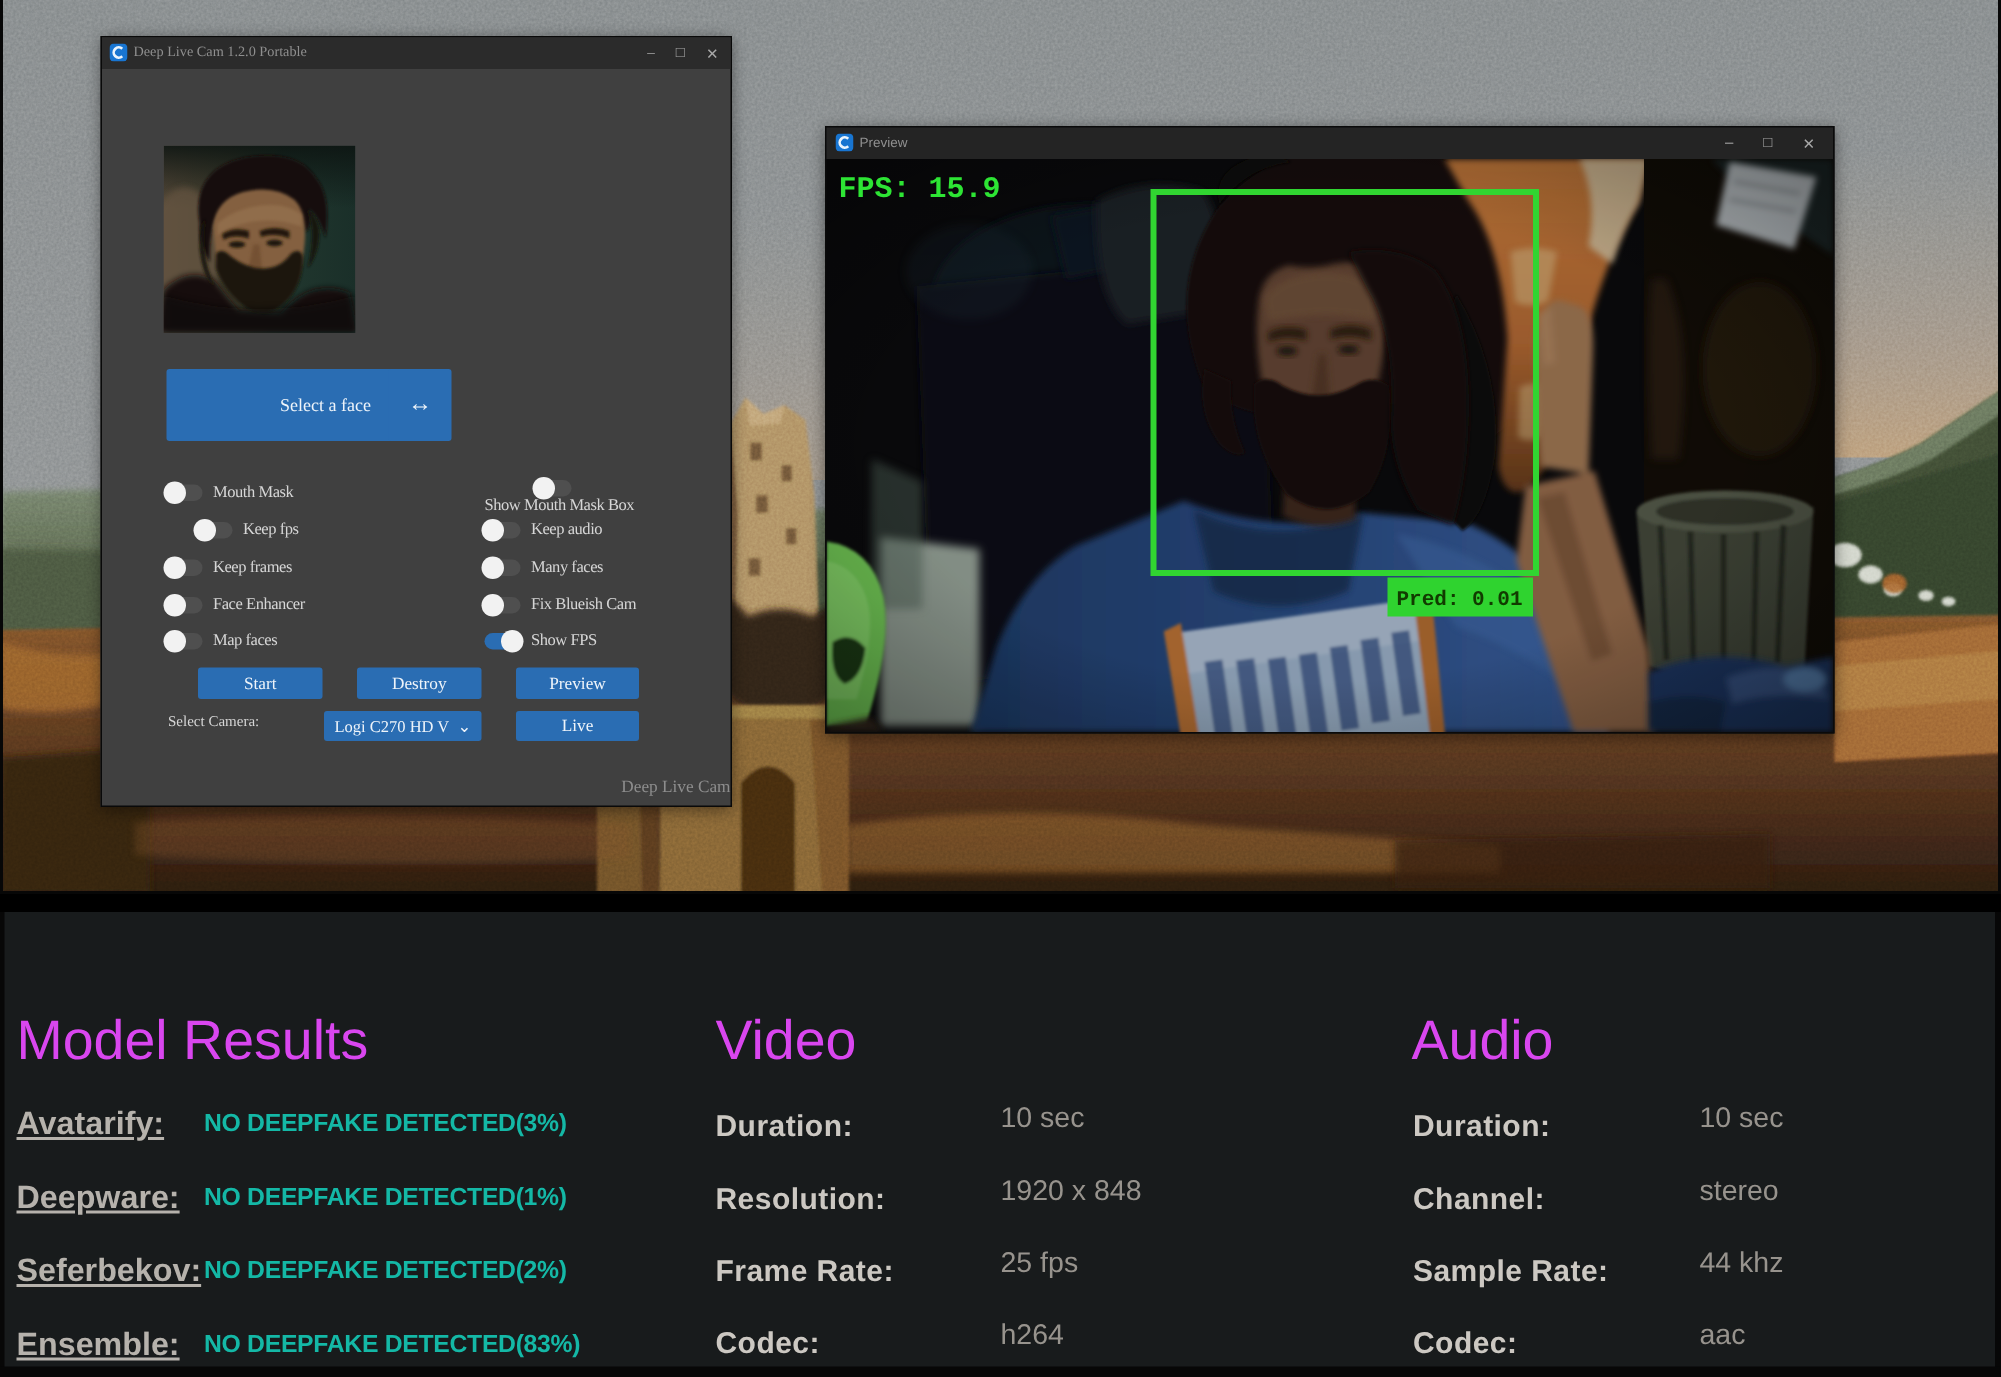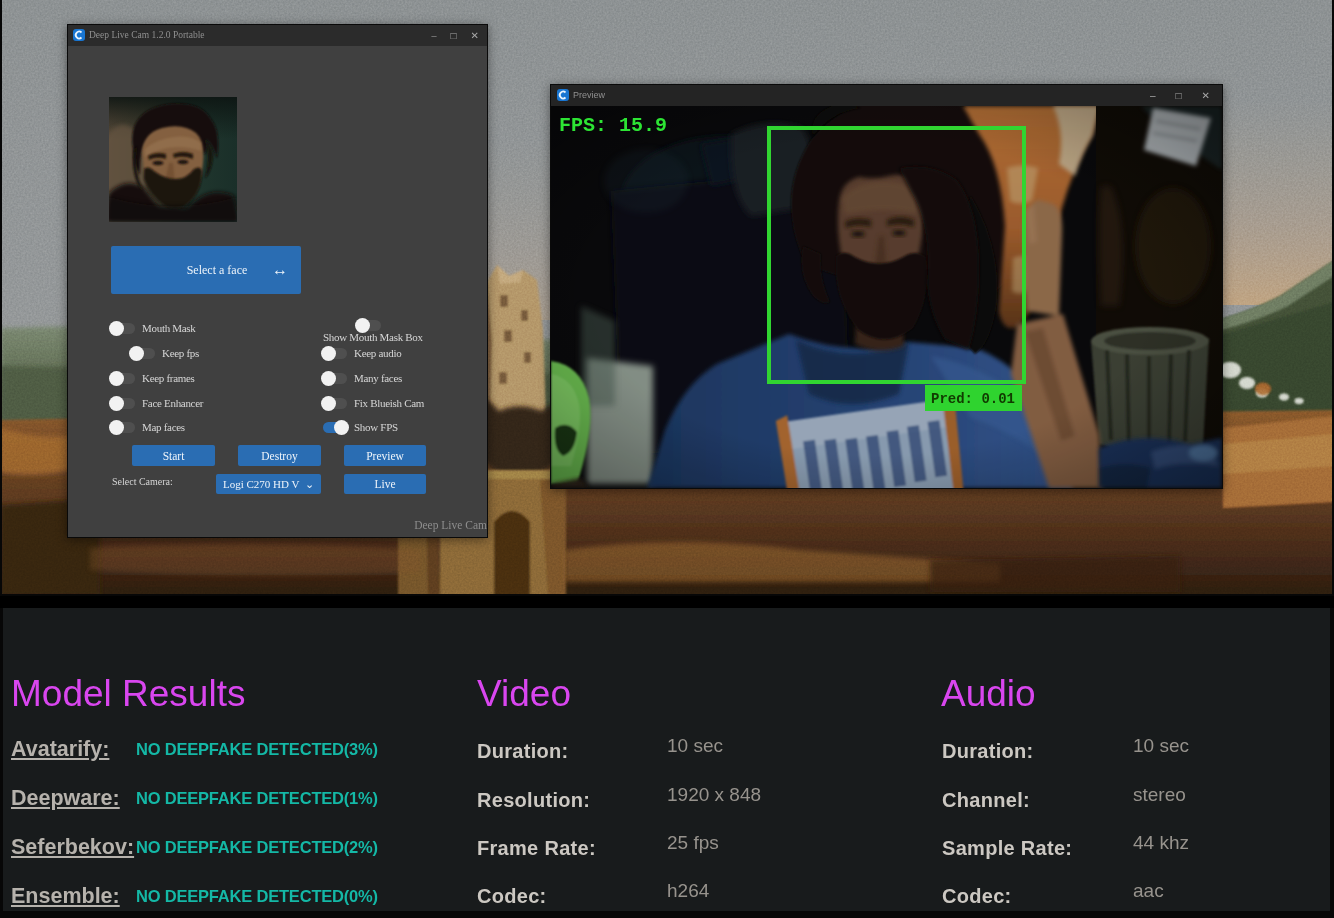--- a/index.html
+++ b/index.html
@@ -410,21 +410,21 @@
 
       <text x="8" y="25" font-family="Liberation Mono, monospace" font-weight="bold" font-size="20" fill="#2de434">FPS: 15.9</text>
     </svg></div>
   </div>
 </div>
 <div id="panel">
   <h1 style="left:11px;top:67px;">Model Results</h1>
   <div class="mrow" style="left:11px;top:129px;"><span class="mlab">Avatarify:</span><span class="mgreen">NO DEEPFAKE DETECTED(3%)</span></div>
   <div class="mrow" style="left:11px;top:178px;"><span class="mlab">Deepware:</span><span class="mgreen">NO DEEPFAKE DETECTED(1%)</span></div>
   <div class="mrow" style="left:11px;top:227px;"><span class="mlab">Seferbekov:</span><span class="mgreen">NO DEEPFAKE DETECTED(2%)</span></div>
-  <div class="mrow" style="left:11px;top:276px;"><span class="mlab">Ensemble:</span><span class="mgreen">NO DEEPFAKE DETECTED(0%)</span></div>
+  <div class="mrow" style="left:11px;top:276px;"><span class="mlab">Ensemble:</span><span class="mgreen">NO DEEPFAKE DETECTED(83%)</span></div>
   <h1 style="left:477px;top:67px;">Video</h1>
   <div class="ilab" style="left:477px;top:132px;">Duration:</div>
     <div class="ival" style="left:667px;top:127px;">10 sec</div>
   <div class="ilab" style="left:477px;top:181px;">Resolution:</div>
     <div class="ival" style="left:667px;top:176px;">1920 x 848</div>
   <div class="ilab" style="left:477px;top:229px;">Frame Rate:</div>
     <div class="ival" style="left:667px;top:224px;">25 fps</div>
   <div class="ilab" style="left:477px;top:277px;">Codec:</div>
     <div class="ival" style="left:667px;top:272px;">h264</div>
   <h1 style="left:941px;top:67px;">Audio</h1>

